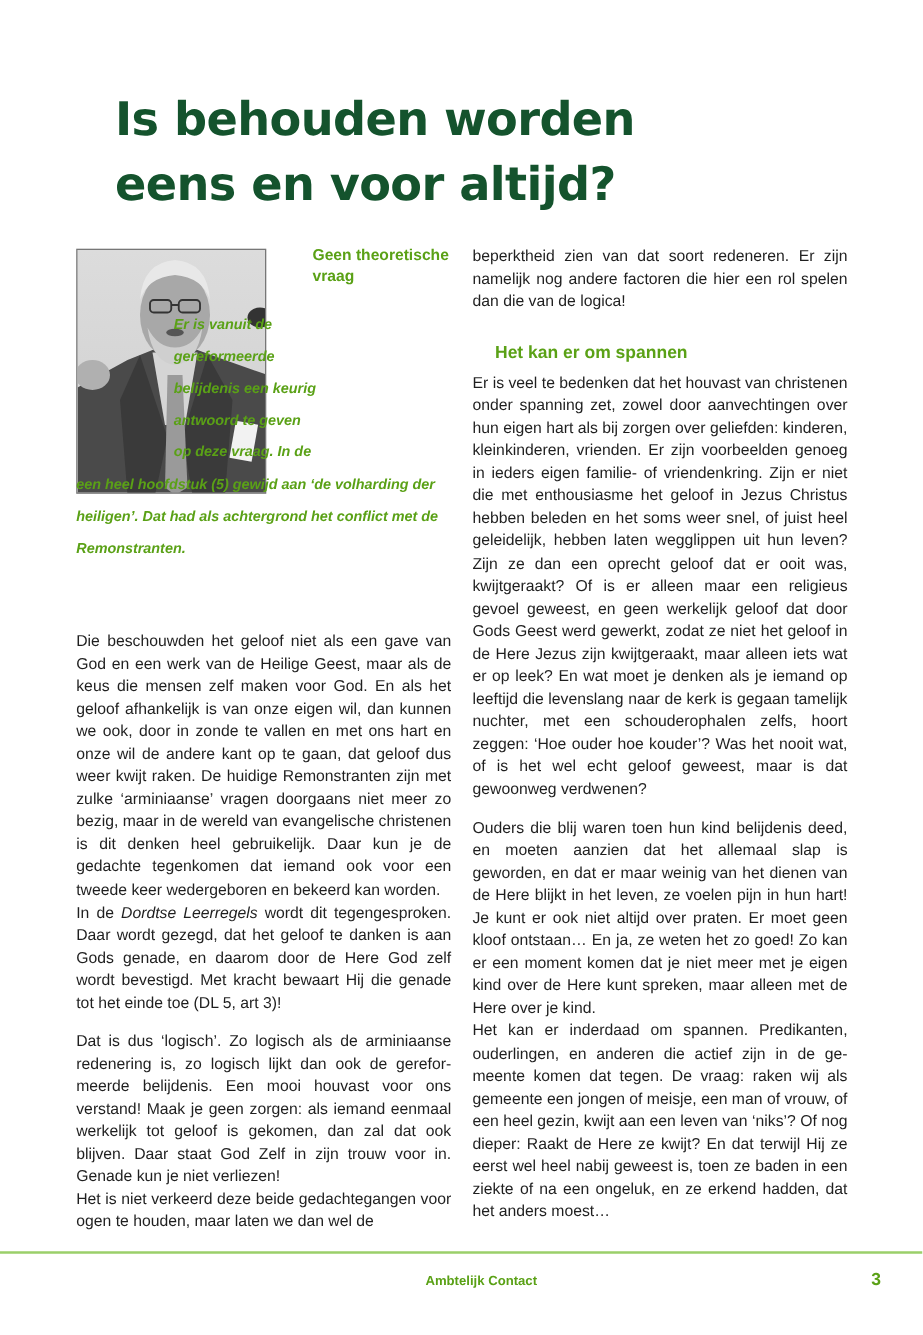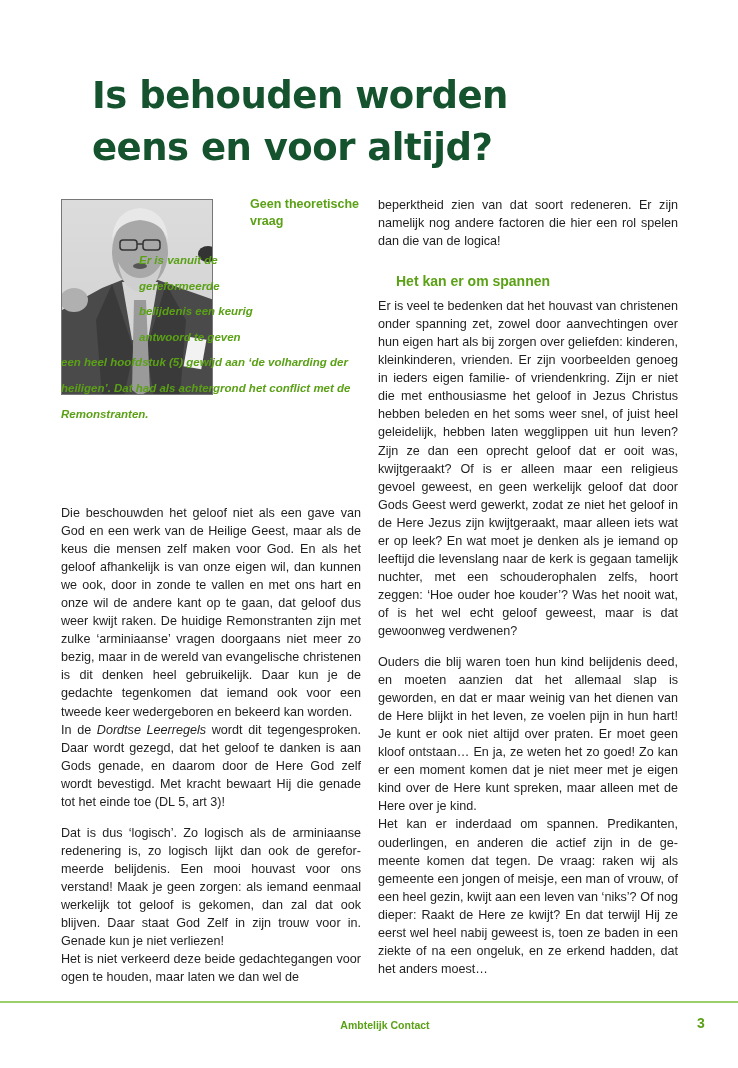--- a/index.html
+++ b/index.html
@@ -89,20 +89,21 @@
   </svg>
 </div>
 
 <div class="sidebar-head">Geen theoretische vraag</div>
 
 <div class="lead">
   <span class="indent">Er is vanuit de</span>
   <span class="indent">gereformeerde</span>
   <span class="indent">belijdenis een keurig</span>
   <span class="indent">antwoord te geven</span>
+  <span class="indent">op deze vraag. In de</span>
   <span class="full">een heel hoofdstuk (5) gewijd aan ‘de volharding der</span>
   <span class="full">heiligen’. Dat had als achtergrond het conflict met de</span>
   <span class="full">Remonstranten.</span>
 </div>
 
 <div class="col col-left">
   <p>Die beschouwden het geloof niet als een gave van God en een werk van de Heilige Geest, maar als de keus die mensen zelf maken voor God. En als het geloof afhankelijk is van onze eigen wil, dan kunnen we ook, door in zonde te vallen en met ons hart en onze wil de andere kant op te gaan, dat geloof dus weer kwijt raken. De huidige Remonstranten zijn met zulke ‘arminiaanse’ vragen doorgaans niet meer zo bezig, maar in de wereld van evangelische christenen is dit denken heel gebruikelijk. Daar kun je de gedachte tegenkomen dat iemand ook voor een tweede keer wedergeboren en bekeerd kan worden.</p>
   <p><span>In de </span><em>Dordtse Leerregels</em><span> wordt dit tegengespro­ken. Daar wordt gezegd, dat het geloof te danken is aan Gods genade, en daarom door de Here God zelf wordt bevestigd. Met kracht bewaart Hij die genade tot het einde toe (DL 5, art 3)!</span></p>
   <p class="gap">Dat is dus ‘logisch’. Zo logisch als de arminiaanse redenering is, zo logisch lijkt dan ook de gerefor­meerde belijdenis. Een mooi houvast voor ons verstand! Maak je geen zorgen: als iemand een­maal werkelijk tot geloof is gekomen, dan zal dat ook blijven. Daar staat God Zelf in zijn trouw voor in. Genade kun je niet verliezen!</p>
   <p>Het is niet verkeerd deze beide gedachtegangen voor ogen te houden, maar laten we dan wel de</p>

